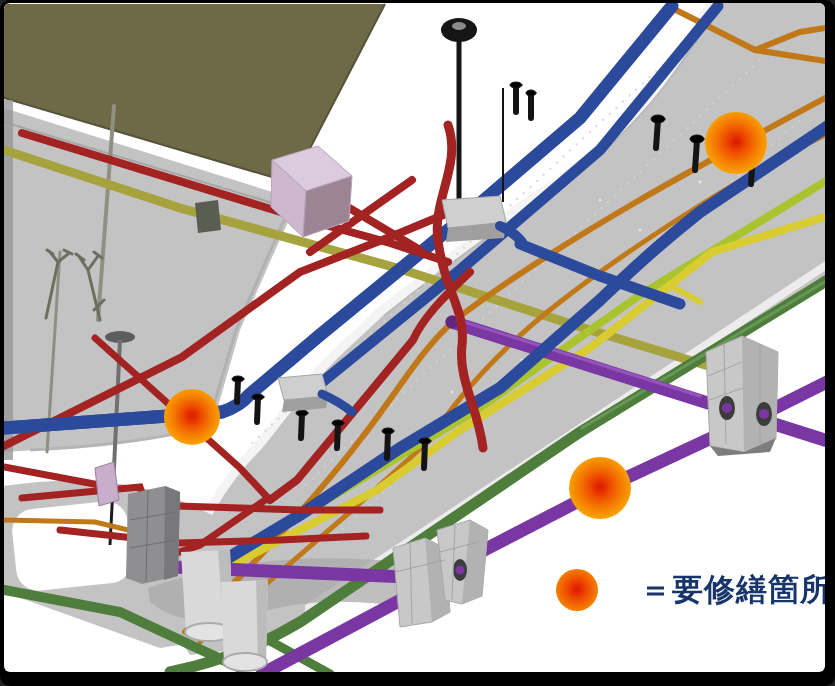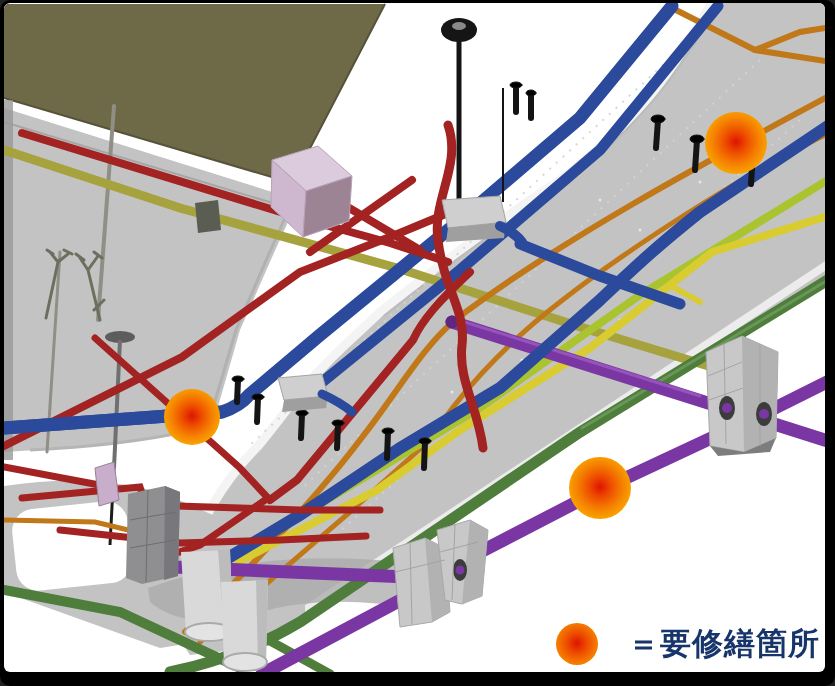--- a/index.html
+++ b/index.html
@@ -7,22 +7,22 @@
     position:relative;width:835px;height:686px;background:#000;
     border-radius:10px;overflow:hidden;
     font-family:"Liberation Sans", sans-serif;
   }
   #viewport{
     position:absolute;left:4px;top:3px;width:821px;height:669px;
     background:#fff;border-radius:6px;overflow:hidden;
   }
   #scene-svg{position:absolute;left:-4px;top:-3px;width:835px;height:686px;}
   #legend{
-    position:absolute;display:flex;align-items:center;gap:30px;
-    left:552px;top:620px;
+    position:absolute;display:flex;align-items:center;gap:42px;
+    left:552px;top:566px;
   }
   #legend .legend-sphere{
     width:42px;height:42px;border-radius:50%;
     background:radial-gradient(circle at 50% 48%,
       var(--mk-center) 0%, var(--mk-mid) 34%, var(--mk-outer) 68%, var(--mk-edge) 100%);
   }
   #legend .legend-text{
     font-size:31px;font-weight:bold;letter-spacing:1px;
     color:var(--legend-color);white-space:nowrap;
   }

